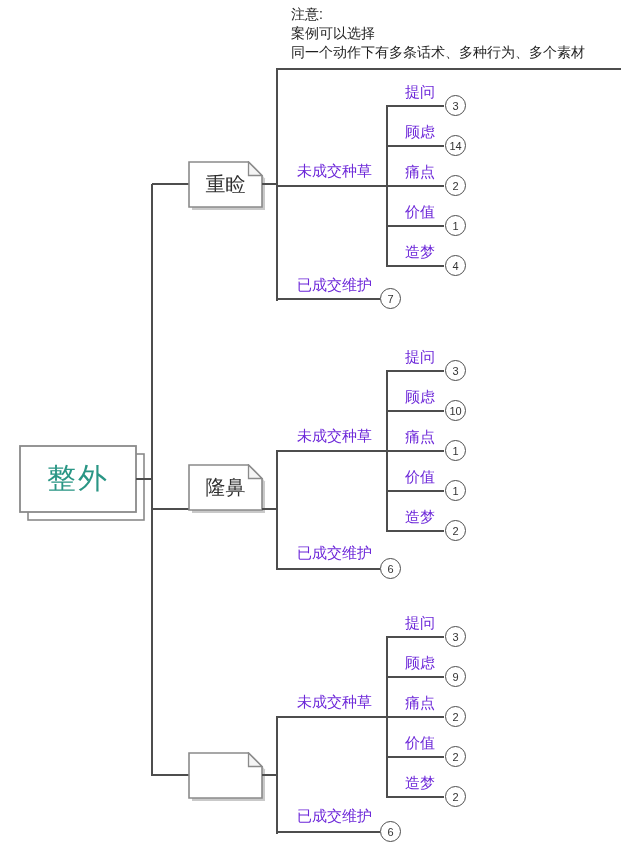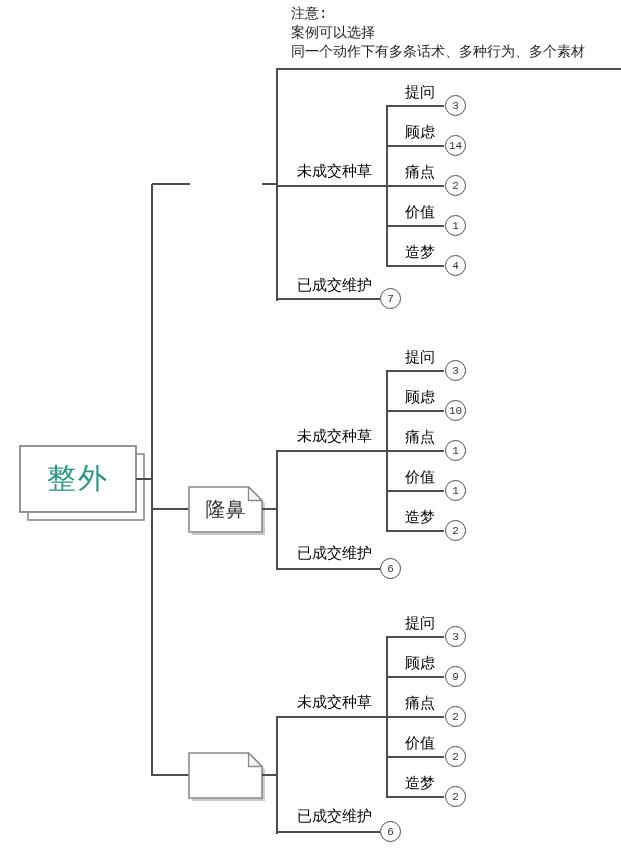--- a/index.html
+++ b/index.html
@@ -1,28 +1,28 @@
 <!DOCTYPE html>
 <html><head>
 <meta charset="utf-8">
 <style>
   html,body{margin:0;padding:0;background:#ffffff;}
   #canvas{
     position:relative;width:621px;height:857px;background:#ffffff;overflow:hidden;
-    font-family:Liberation Mono, monospace;color:#2f2f2f;
+    font-family:Liberation Sans, sans-serif;color:#2f2f2f;
   }
   .hl{position:absolute;height:2px;background:#4d4d4d;}
   .vl{position:absolute;width:2px;background:#4d4d4d;}
   .node{position:absolute;}
   .node svg{position:absolute;left:0;top:0;}
   .nlabel{position:absolute;left:0;top:1px;width:75px;height:45px;display:flex;
     align-items:center;justify-content:center;font-size:20px;color:#2f2f2f;white-space:nowrap;}
   .rootlabel{position:absolute;left:1px;top:1px;width:116px;height:66px;display:flex;
     align-items:center;justify-content:center;font-size:29px;letter-spacing:2px;color:#2a9685;}
-  .slbl{position:absolute;font-size:15px;color:#000000;white-space:nowrap;}
+  .slbl{position:absolute;font-size:15px;color:#6d28d9;white-space:nowrap;}
   .circ{position:absolute;width:21px;height:21px;box-sizing:border-box;background:#fff;
     border:1.5px solid #4d4d4d;border-radius:50%;display:flex;align-items:center;
     justify-content:center;font-size:11px;color:#333;}
   .note{position:absolute;left:291px;top:5px;font-size:14px;line-height:19px;color:#1f1f1f;white-space:nowrap;}
 </style>
 </head>
 <body>
 
 <div id="canvas">
 
@@ -37,20 +37,28 @@
     <svg width="128" height="78" viewBox="0 0 128 78">
       <rect x="9" y="9" width="116" height="66" fill="#ffffff" stroke="#8a8a8a" stroke-width="1.6"></rect>
       <rect x="1" y="1" width="116" height="66" fill="#ffffff" stroke="#8a8a8a" stroke-width="1.8"></rect>
     </svg>
     <div class="rootlabel">整外</div>
   </div>
   <div class="hl" style="left:136px;top:478px;width:16px;"></div>
   <div class="vl" style="left:151px;top:184px;height:592px;"></div>
 
   <div class="hl" style="left:152px;top:183px;width:38px;"></div>
+  <div class="node" style="left:188px;top:161px;width:78px;height:50px;">
+    <svg width="78" height="50" viewBox="0 0 78 50">
+      <path d="M4,4 H63.5 L77,17.5 V49 H4 Z" fill="#c9c9c9"></path>
+      <path d="M1,1 H60.5 L74,14.5 V46 H1 Z" fill="#ffffff" stroke="#8a8a8a" stroke-width="1.6"></path>
+      <path d="M60.5,1 V14.5 H74 Z" fill="#f5f5f5" stroke="#8a8a8a" stroke-width="1.3"></path>
+    </svg>
+    <div class="nlabel">重睑</div>
+  </div>
   <div class="hl" style="left:262px;top:183px;width:16px;"></div>
   <div class="vl" style="left:276px;top:68px;height:233px;"></div>
 
   <div class="slbl" style="left:297px;top:162px;">未成交种草</div>
   <div class="hl" style="left:276px;top:185px;width:112px;"></div>
   <div class="vl" style="left:386px;top:105px;height:162px;"></div>
 
   <div class="slbl" style="left:405px;top:83px;">提问</div>
   <div class="hl" style="left:386px;top:105px;width:58px;"></div>
   <div class="circ" style="left:445px;top:95px;">3</div>
@@ -69,21 +77,21 @@
 
   <div class="slbl" style="left:405px;top:243px;">造梦</div>
   <div class="hl" style="left:386px;top:265px;width:58px;"></div>
   <div class="circ" style="left:445px;top:255px;">4</div>
 
   <div class="slbl" style="left:297px;top:276px;">已成交维护</div>
   <div class="hl" style="left:276px;top:298px;width:104px;"></div>
   <div class="circ" style="left:380px;top:288px;">7</div>
 
   <div class="hl" style="left:152px;top:508px;width:38px;"></div>
-  <div class="node" style="left:188px;top:486px;width:78px;height:50px;">
+  <div class="node" style="left:188px;top:464px;width:78px;height:50px;">
     <svg width="78" height="50" viewBox="0 0 78 50">
       <path d="M4,4 H63.5 L77,17.5 V49 H4 Z" fill="#c9c9c9"></path>
       <path d="M1,1 H60.5 L74,14.5 V46 H1 Z" fill="#ffffff" stroke="#8a8a8a" stroke-width="1.6"></path>
       <path d="M60.5,1 V14.5 H74 Z" fill="#f5f5f5" stroke="#8a8a8a" stroke-width="1.3"></path>
     </svg>
     <div class="nlabel">隆鼻</div>
   </div>
   <div class="hl" style="left:262px;top:508px;width:16px;"></div>
   <div class="vl" style="left:276px;top:450px;height:120px;"></div>
 

